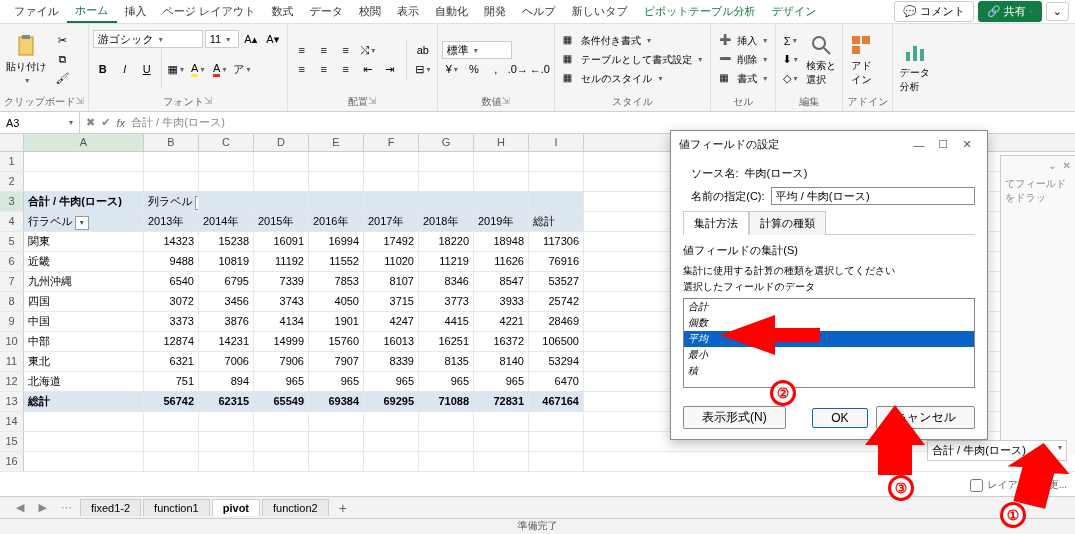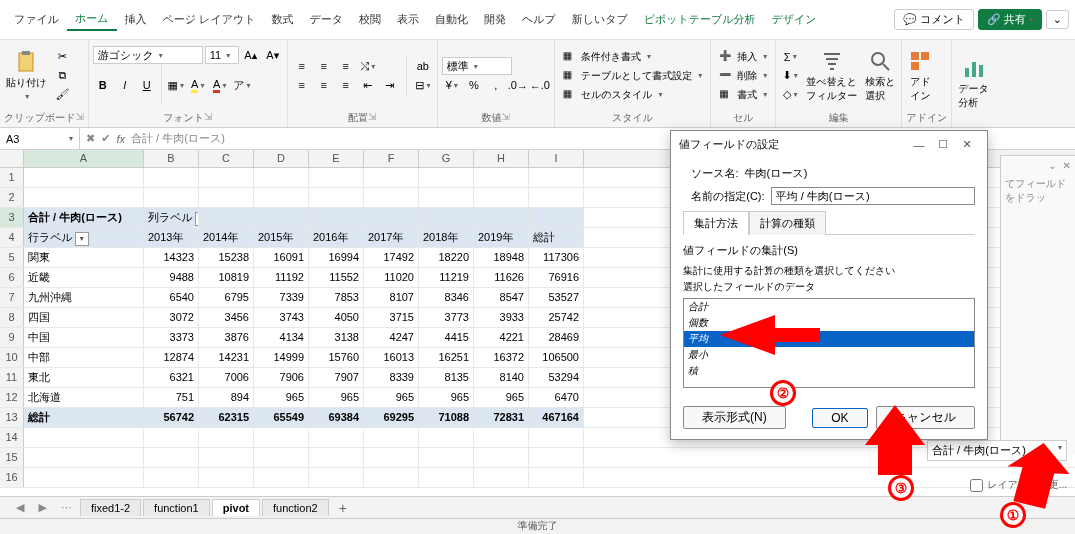--- a/index.html
+++ b/index.html
@@ -1,19 +1,19 @@
 <!DOCTYPE html>
 <html><head>
 <meta charset="utf-8">
 <style>
 * { margin: 0; padding: 0; box-sizing: border-box; font-family: "Yu Gothic UI", "Meiryo", sans-serif; }
 body { width: 1075px; height: 534px; background: #fff; font-size: 11px; overflow: hidden; position: relative; }
 
 
-.menubar { display: flex; align-items: center; height: 40px; padding: 0 6px; border-bottom: 1px solid #e0e0e0; }
+.menubar { display: flex; align-items: center; height: 24px; padding: 0 6px; border-bottom: 1px solid #e0e0e0; }
 .menubar .tab { padding: 3px 8px; cursor: pointer; color: #333; }
 .menubar .tab.active { color: #107c41; border-bottom: 2px solid #107c41; }
 .menubar .tab.contextual { color: #107c41; }
 .menubar .spacer { flex: 1; }
 .menubar .btn { border: 1px solid #ccc; padding: 2px 8px; border-radius: 3px; margin-left: 4px; display: flex; align-items: center; gap: 3px; }
 .menubar .btn.share { background: #107c41; color: #fff; border-color: #107c41; }
 
 
 .ribbon { display: flex; height: 88px; background: #f5f5f5; border-bottom: 1px solid #d0d0d0; }
 .group { border-right: 1px solid #e0e0e0; display: flex; flex-direction: column; padding: 2px 4px 0; }
@@ -298,27 +298,20 @@
 
   <div class="group">
     <div class="group-body">
       <div class="stack">
         <div class="mini">Σ<span class="dd">▾</span></div>
         <div class="mini">⬇<span class="dd">▾</span></div>
         <div class="mini">◇<span class="dd">▾</span></div>
       </div>
       <div class="big-btn">
         <svg viewBox="0 0 24 24">
-            <path d="M4 5h16M6 10h12M8 15h8M10 20h4" stroke="#666" stroke-width="2"></path>
-          </svg>
-        <span style="white-space:pre">並べ替えと
-フィルター</span>
-      </div>
-      <div class="big-btn">
-        <svg viewBox="0 0 24 24">
             <circle cx="10" cy="10" r="6" fill="none" stroke="#666" stroke-width="2"></circle>
             <line x1="15" y1="15" x2="21" y2="21" stroke="#666" stroke-width="2"></line>
           </svg>
         <span style="white-space:pre">検索と
 選択</span>
       </div>
     </div>
     <div class="group-label">
         <span>編集</span>
       </div>
@@ -481,21 +474,21 @@
         <div class="cell c-G num">3773</div>
         <div class="cell c-H num">3933</div>
         <div class="cell c-I num">25742</div>
       </div>
       <div class="gridrow">
         <div class="rh">9</div>
         <div class="cell c-A ">中国</div>
         <div class="cell c-B num">3373</div>
         <div class="cell c-C num">3876</div>
         <div class="cell c-D num">4134</div>
-        <div class="cell c-E num">3138</div>
+        <div class="cell c-E num">1901</div>
         <div class="cell c-F num">4247</div>
         <div class="cell c-G num">4415</div>
         <div class="cell c-H num">4221</div>
         <div class="cell c-I num">28469</div>
       </div>
       <div class="gridrow">
         <div class="rh">10</div>
         <div class="cell c-A ">中部</div>
         <div class="cell c-B num">12874</div>
         <div class="cell c-C num">14231</div>

